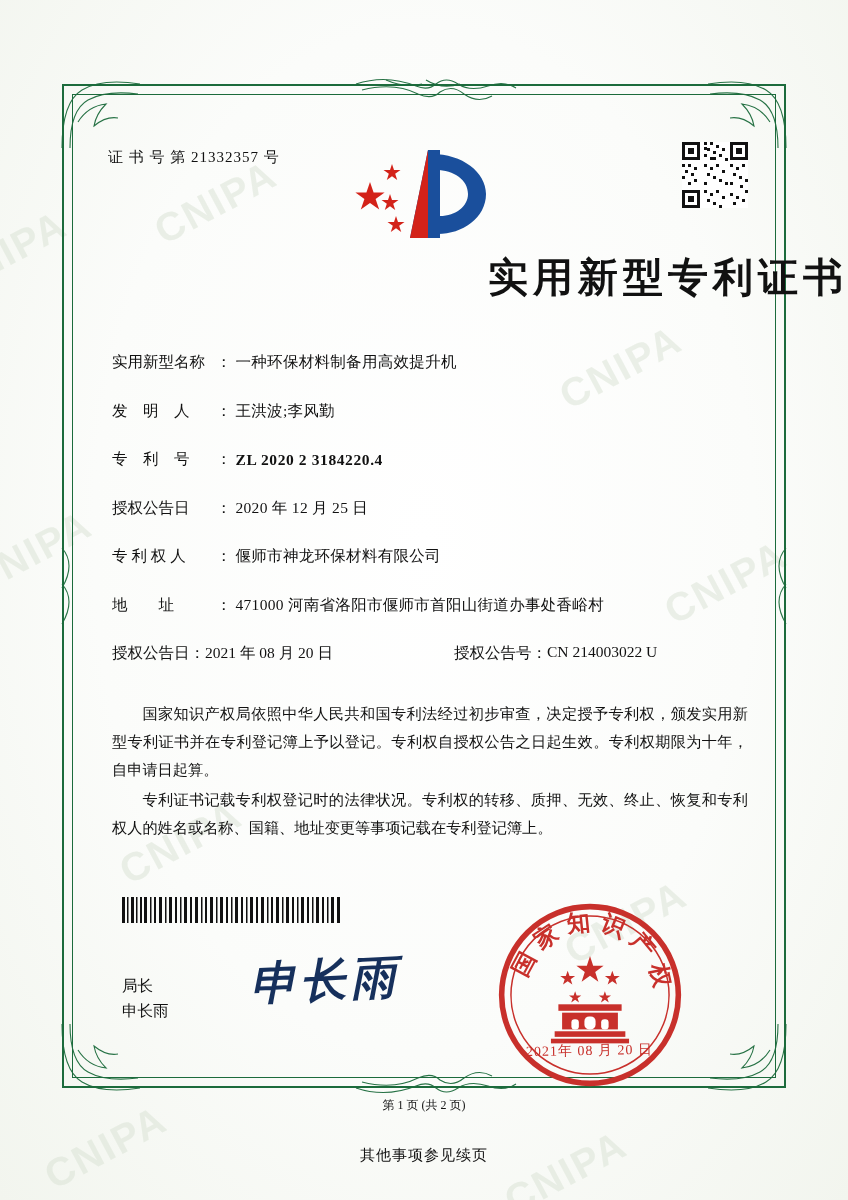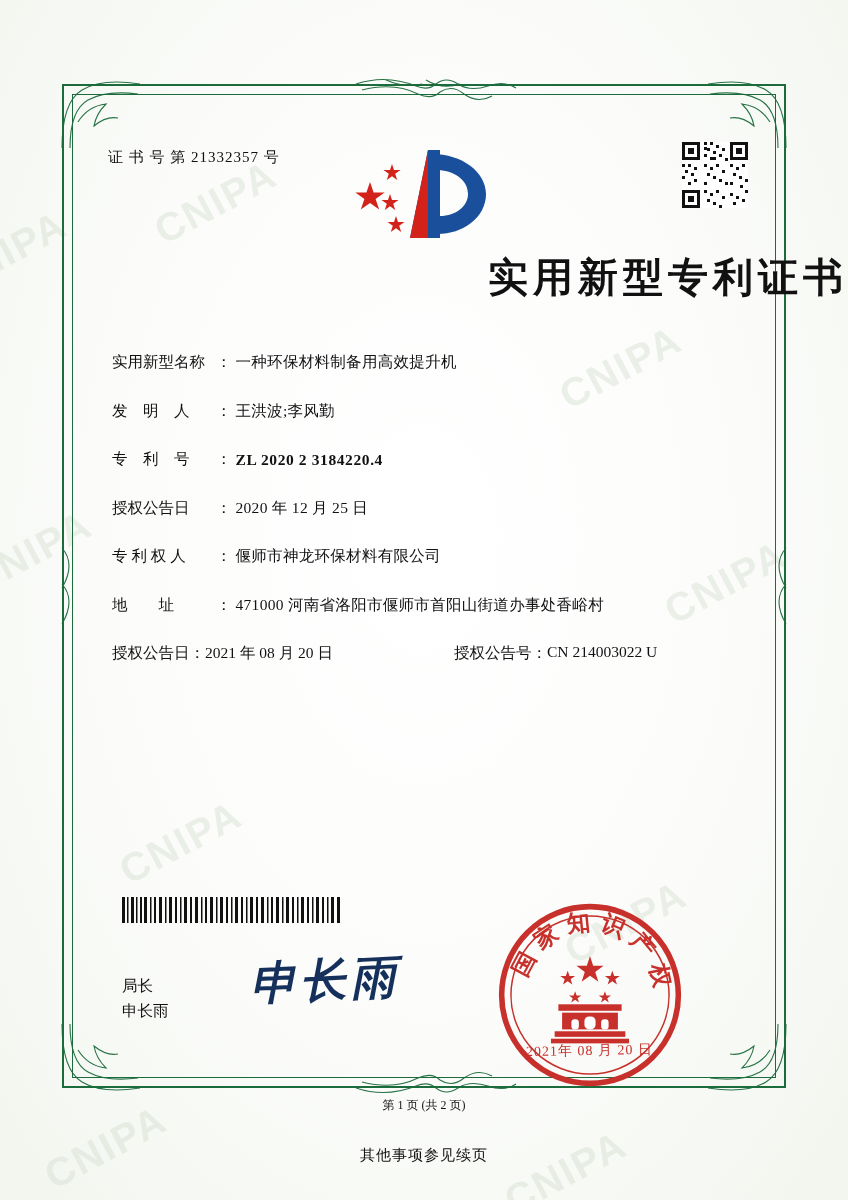--- a/index.html
+++ b/index.html
@@ -381,20 +381,24 @@
         <span>2021 年 08 月 20 日</span>
       </span>
       <span class="grant-right">
         <span>授权公告号</span>
         <span>：</span>
         <span>CN 214003022 U</span>
       </span>
     </div>
   </div>
 
+  <div class="paras">
+    <p class="para">国家知识产权局依照中华人民共和国专利法经过初步审查，决定授予专利权，颁发实用新型专利证书并在专利登记簿上予以登记。专利权自授权公告之日起生效。专利权期限为十年，自申请日起算。</p>
+    <p class="para">专利证书记载专利权登记时的法律状况。专利权的转移、质押、无效、终止、恢复和专利权人的姓名或名称、国籍、地址变更等事项记载在专利登记簿上。</p>
+  </div>
 
   <svg class="barcode" viewBox="0 0 218 26" preserveAspectRatio="none">
     <g fill="#111">
       <rect x="0" y="0" width="3" height="26"></rect>
         <rect x="5" y="0" width="1.5" height="26"></rect>
         <rect x="9" y="0" width="3" height="26"></rect>
       <rect x="14" y="0" width="1.5" height="26"></rect>
         <rect x="18" y="0" width="2" height="26"></rect>
         <rect x="22" y="0" width="3" height="26"></rect>
       <rect x="28" y="0" width="1.5" height="26"></rect>

